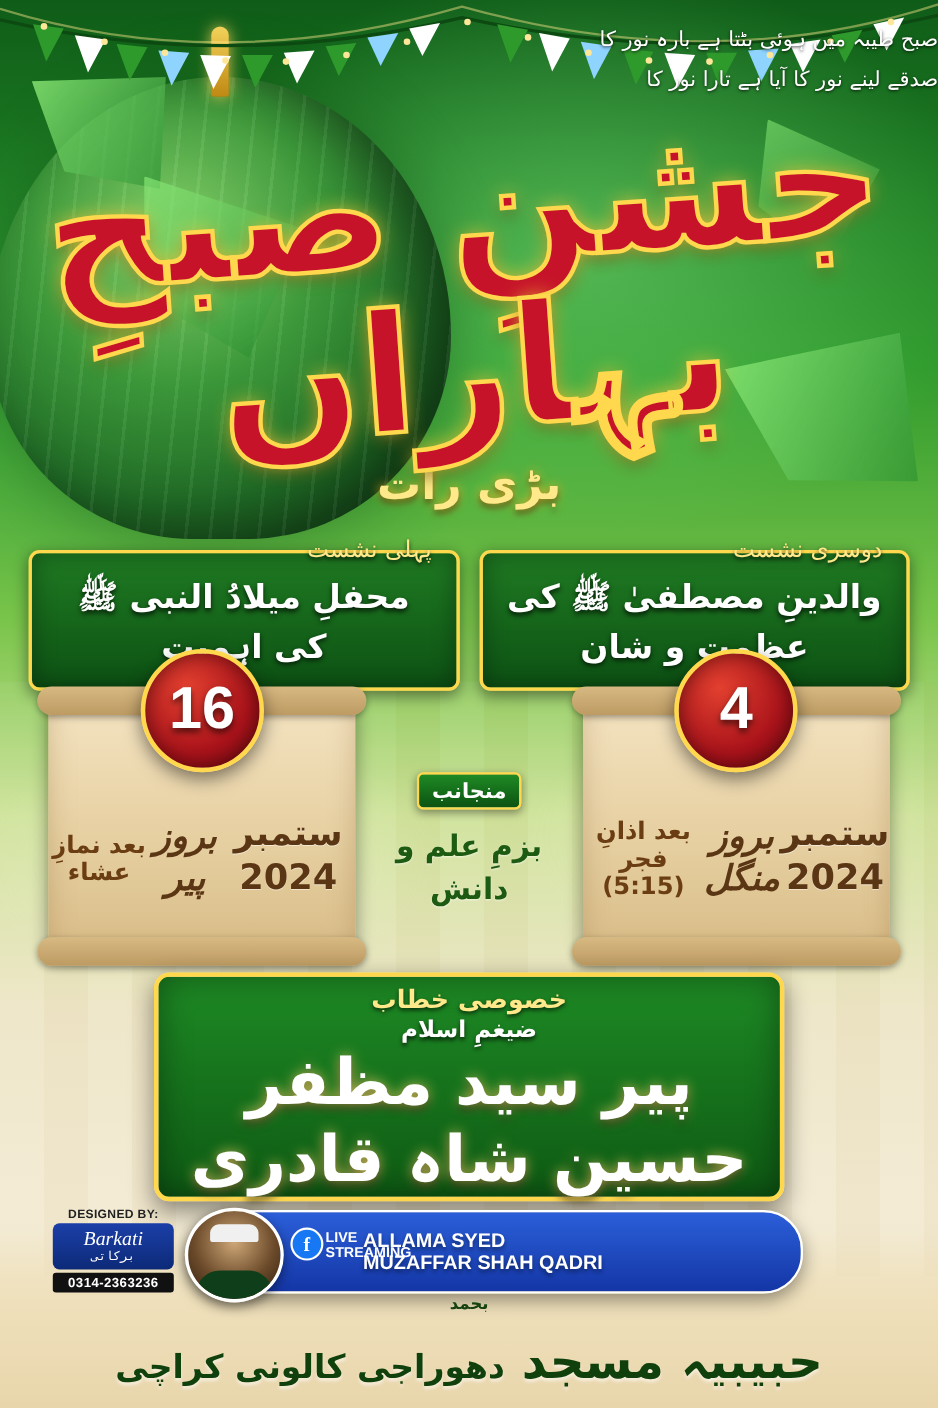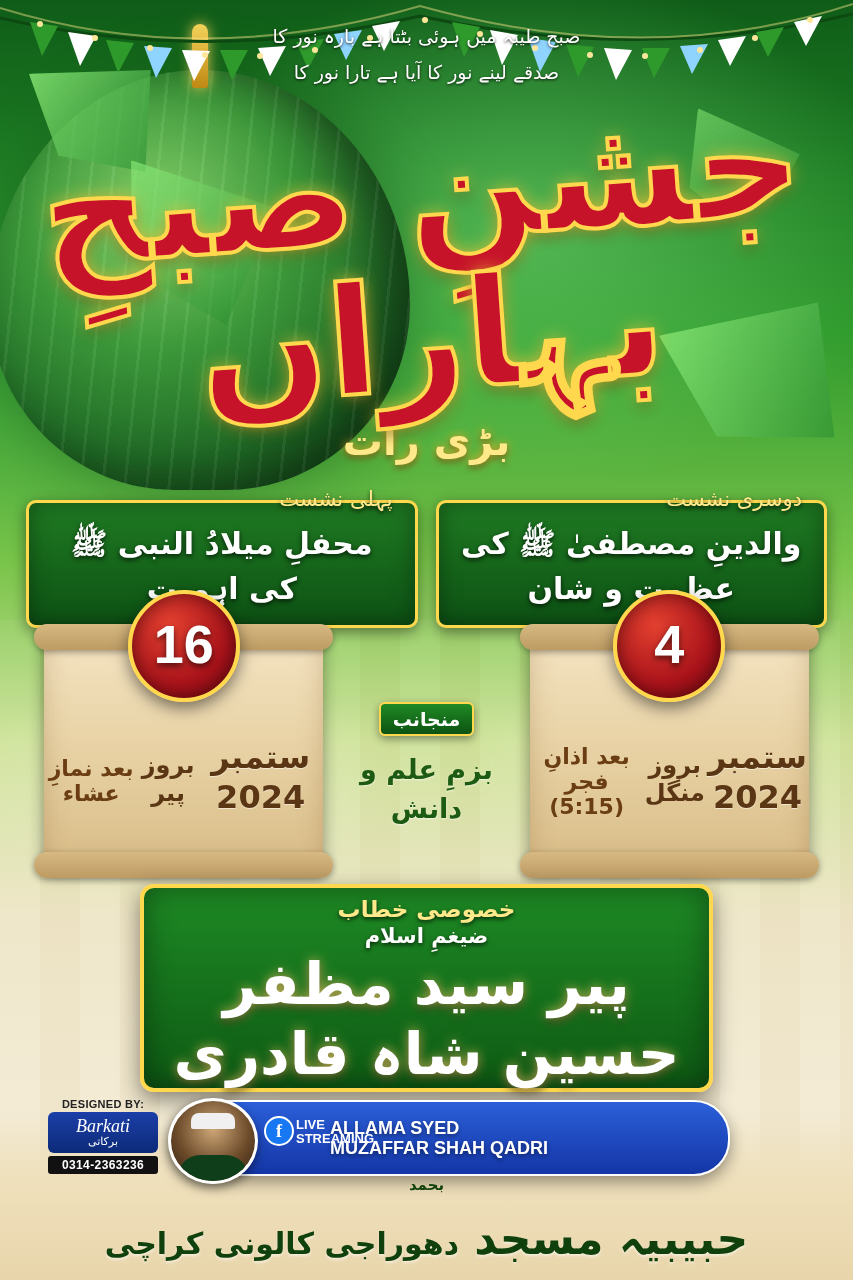--- a/index.html
+++ b/index.html
@@ -56,21 +56,21 @@
       repeating-linear-gradient(90deg, rgba(255,255,255,.10) 0 40px, rgba(190,160,110,.10) 40px 80px);
     opacity:.5;
   }
   .sand{
     position:absolute;left:0;right:0;bottom:0;height:160px;
     background:linear-gradient(180deg, rgba(239,226,194,0) 0%, #efe0bb 40%, #e8d5ab 100%);
   }
 
   
   .couplet{
-    position:absolute;top:18px;left:0;right:0;text-align:center;
+    position:absolute;top:18px;left:0;right:0;text-align:right;
     color:#ffffff;font-size:19px;line-height:1.9;direction:rtl;
     text-shadow:0 1px 3px rgba(0,0,0,.8);
     font-family:"DejaVu Sans", sans-serif;
   }
   .couplet div{display:block;}
 
   
   .title-wrap{
     position:absolute;top:112px;left:0;right:0;text-align:center;
   }
@@ -142,21 +142,21 @@
     color:#fff;font-size:54px;font-weight:bold;line-height:100px;text-align:center;
     text-shadow:0 3px 6px rgba(0,0,0,.6);
   }
   .scroll-body{
     position:absolute;left:0;right:0;top:62px;bottom:10px;
     display:flex;flex-direction:row;justify-content:center;align-items:center;
     direction:rtl;text-align:center;color:#5a3614;
     font-family:"DejaVu Sans", sans-serif;
   }
   .scroll-date{font-size:32px;font-weight:bold;line-height:1.25;text-shadow:0 1px 0 rgba(255,255,255,.5);}
-  .scroll-day{font-size:24px;font-weight:bold;margin-top:4px;}
+  .scroll-day{font-size:32px;font-weight:bold;margin-top:4px;font-style:italic;}
   .scroll-time{font-size:22px;font-weight:bold;margin-top:8px;color:#6b3d12;}
 
   .center-tag{
     width:170px;align-self:center;margin-top:28px;text-align:center;direction:rtl;
   }
   .center-tag .chip{
     display:inline-block;background:linear-gradient(180deg,#1f8a24,#0c5312);
     border:2px solid #ffd84d;border-radius:6px;color:#fff;font-weight:bold;
     font-size:19px;padding:4px 12px;font-family:"DejaVu Sans", sans-serif;
     box-shadow:0 3px 8px rgba(0,0,0,.4);
@@ -192,21 +192,21 @@
   
   .designer{
     position:absolute;left:48px;top:1098px;width:110px;text-align:center;
   }
   .designer .dlabel{font-size:11px;font-weight:bold;color:#222;letter-spacing:.3px;}
   .designer .dbox{
     margin-top:2px;background:linear-gradient(180deg,#1b3fa8,#0d2a78);
     border-radius:6px;padding:5px 4px;color:#fff;
   }
   .designer .dname{font-family:"Liberation Serif", serif;font-style:italic;font-size:18px;line-height:1;}
-  .designer .durdu{font-family:Liberation Serif, serif;font-size:11px;}
+  .designer .durdu{font-family:Liberation Mono, monospace;font-size:11px;}
   .designer .dphone{
     margin-top:3px;background:#111;color:#fff;font-size:12px;font-weight:bold;
     border-radius:3px;padding:2px 0;letter-spacing:.4px;
   }
 
   
   .livestrip{
     position:absolute;left:170px;top:1100px;width:470px;height:72px;
     background:linear-gradient(180deg,#2b5fd9 0%,#1436a6 100%);
     border-radius:36px;border:2px solid #ffffff;

